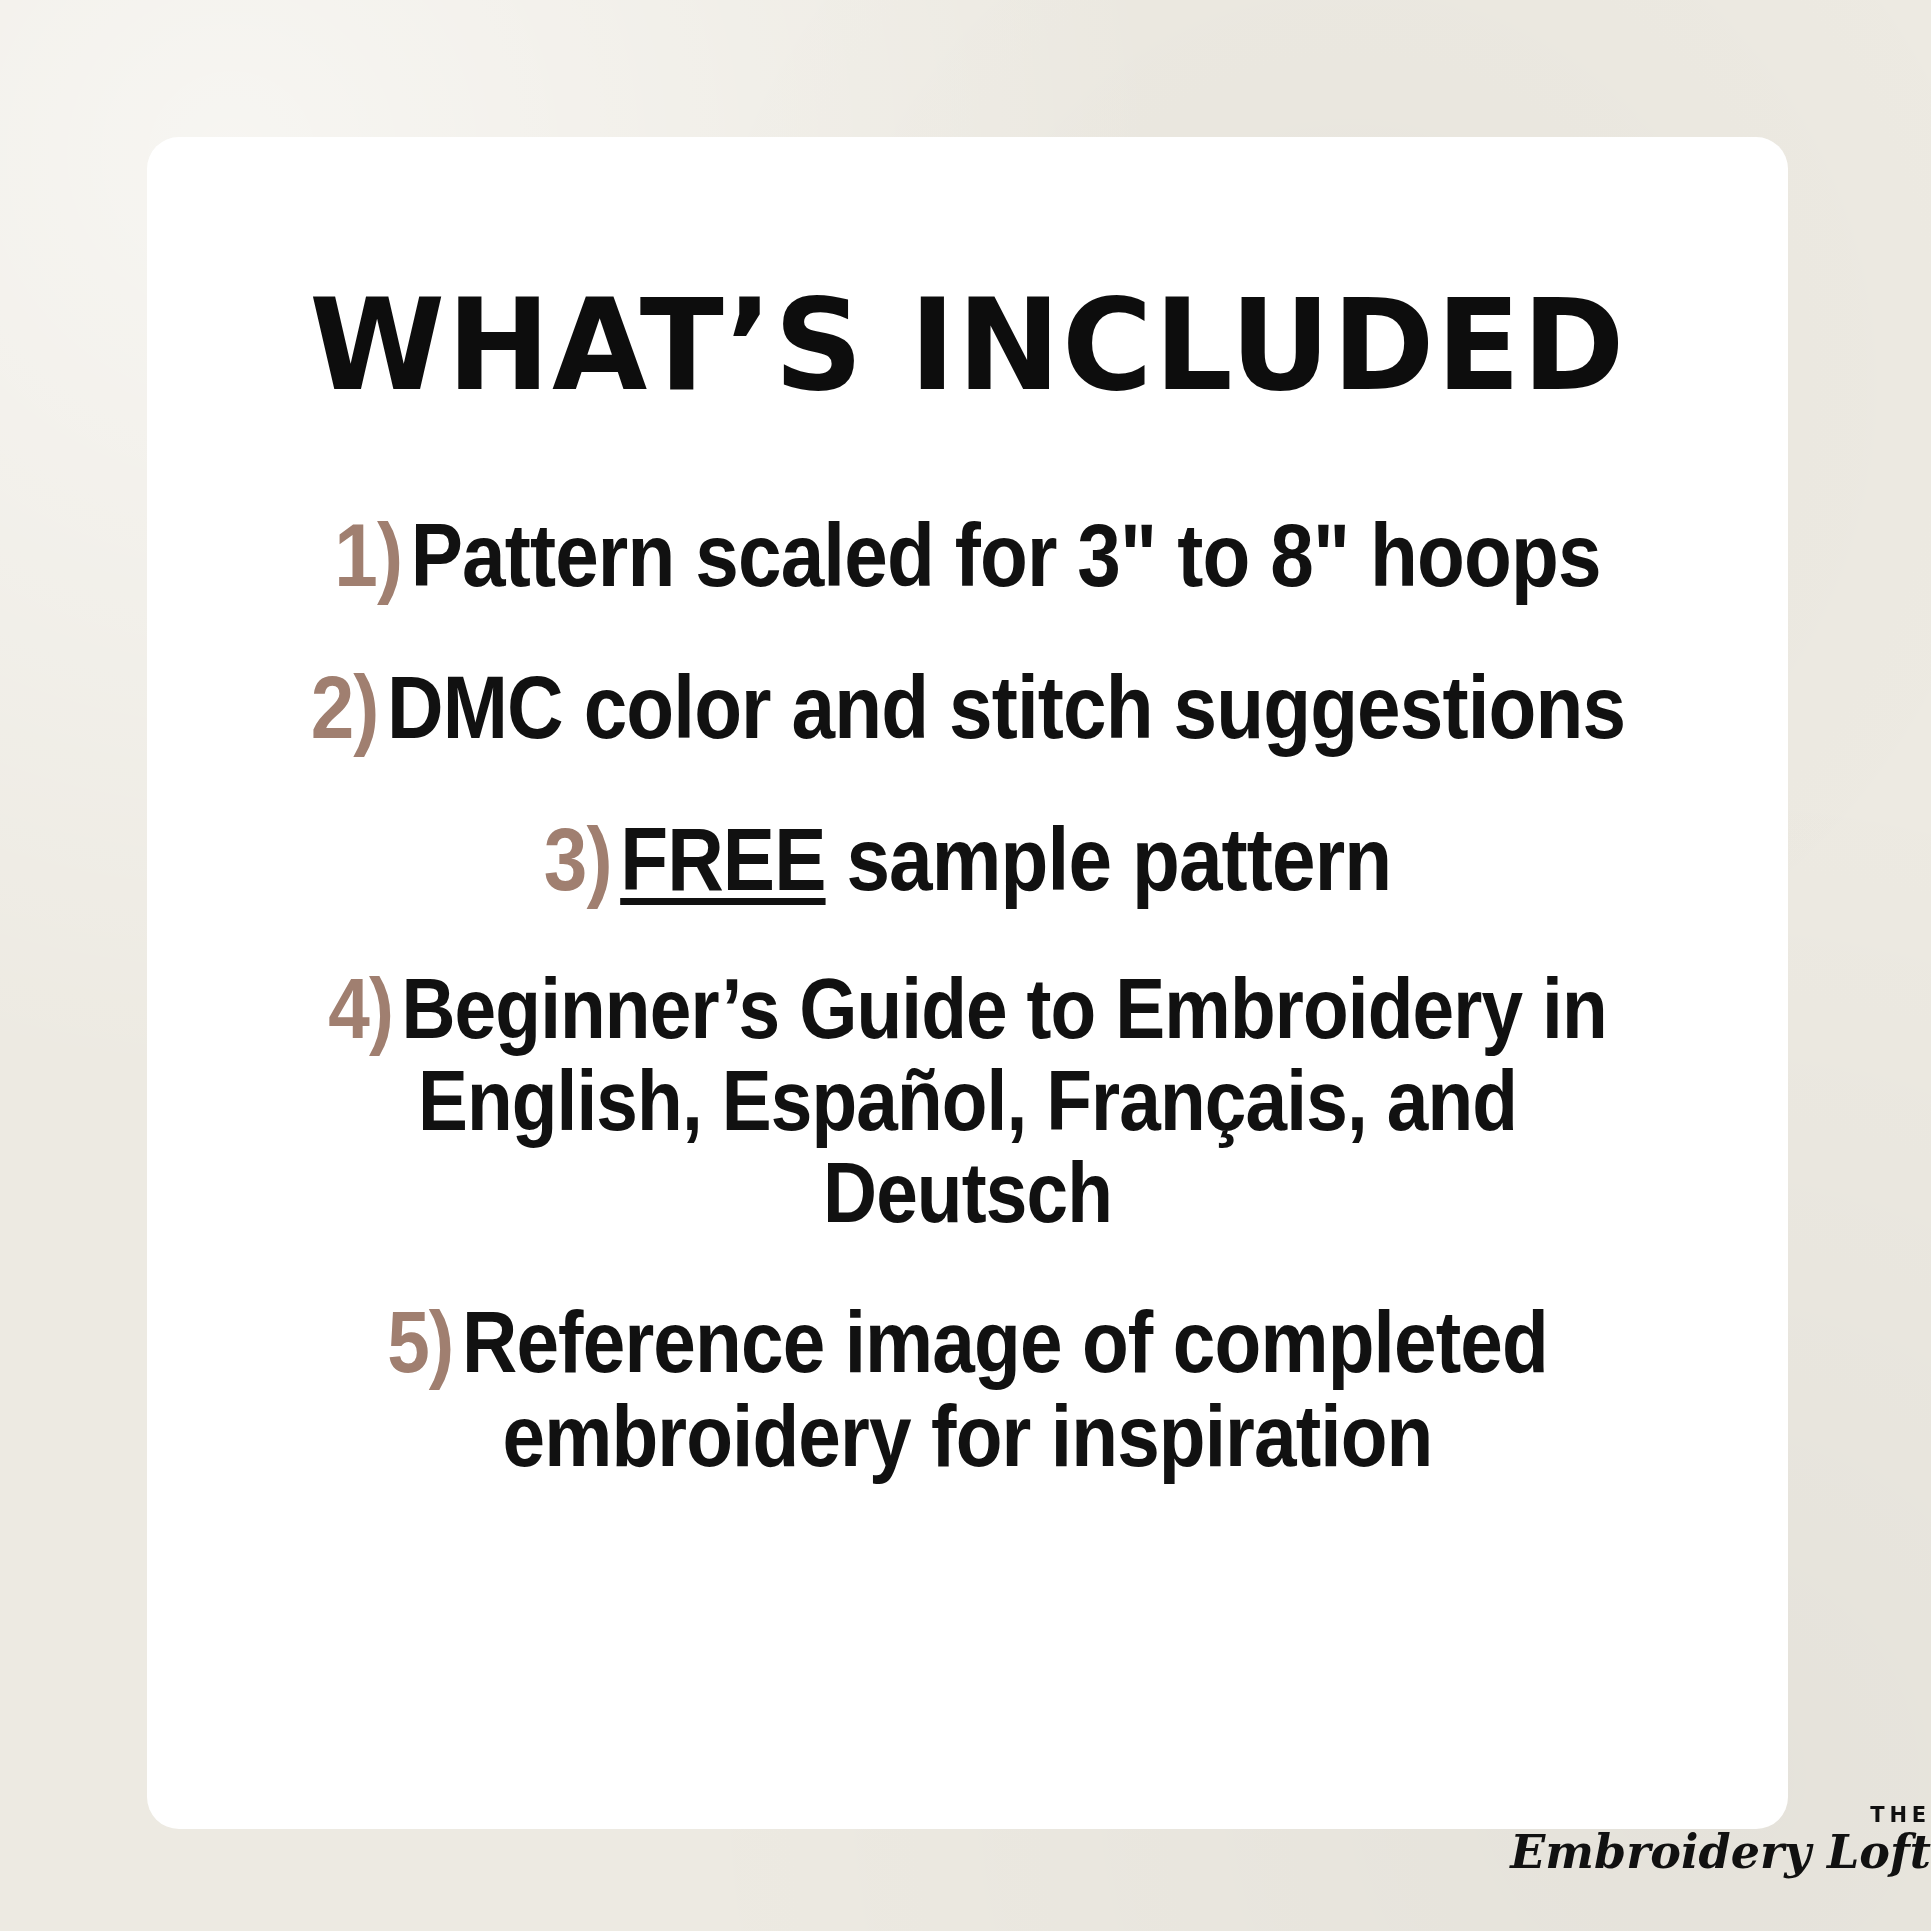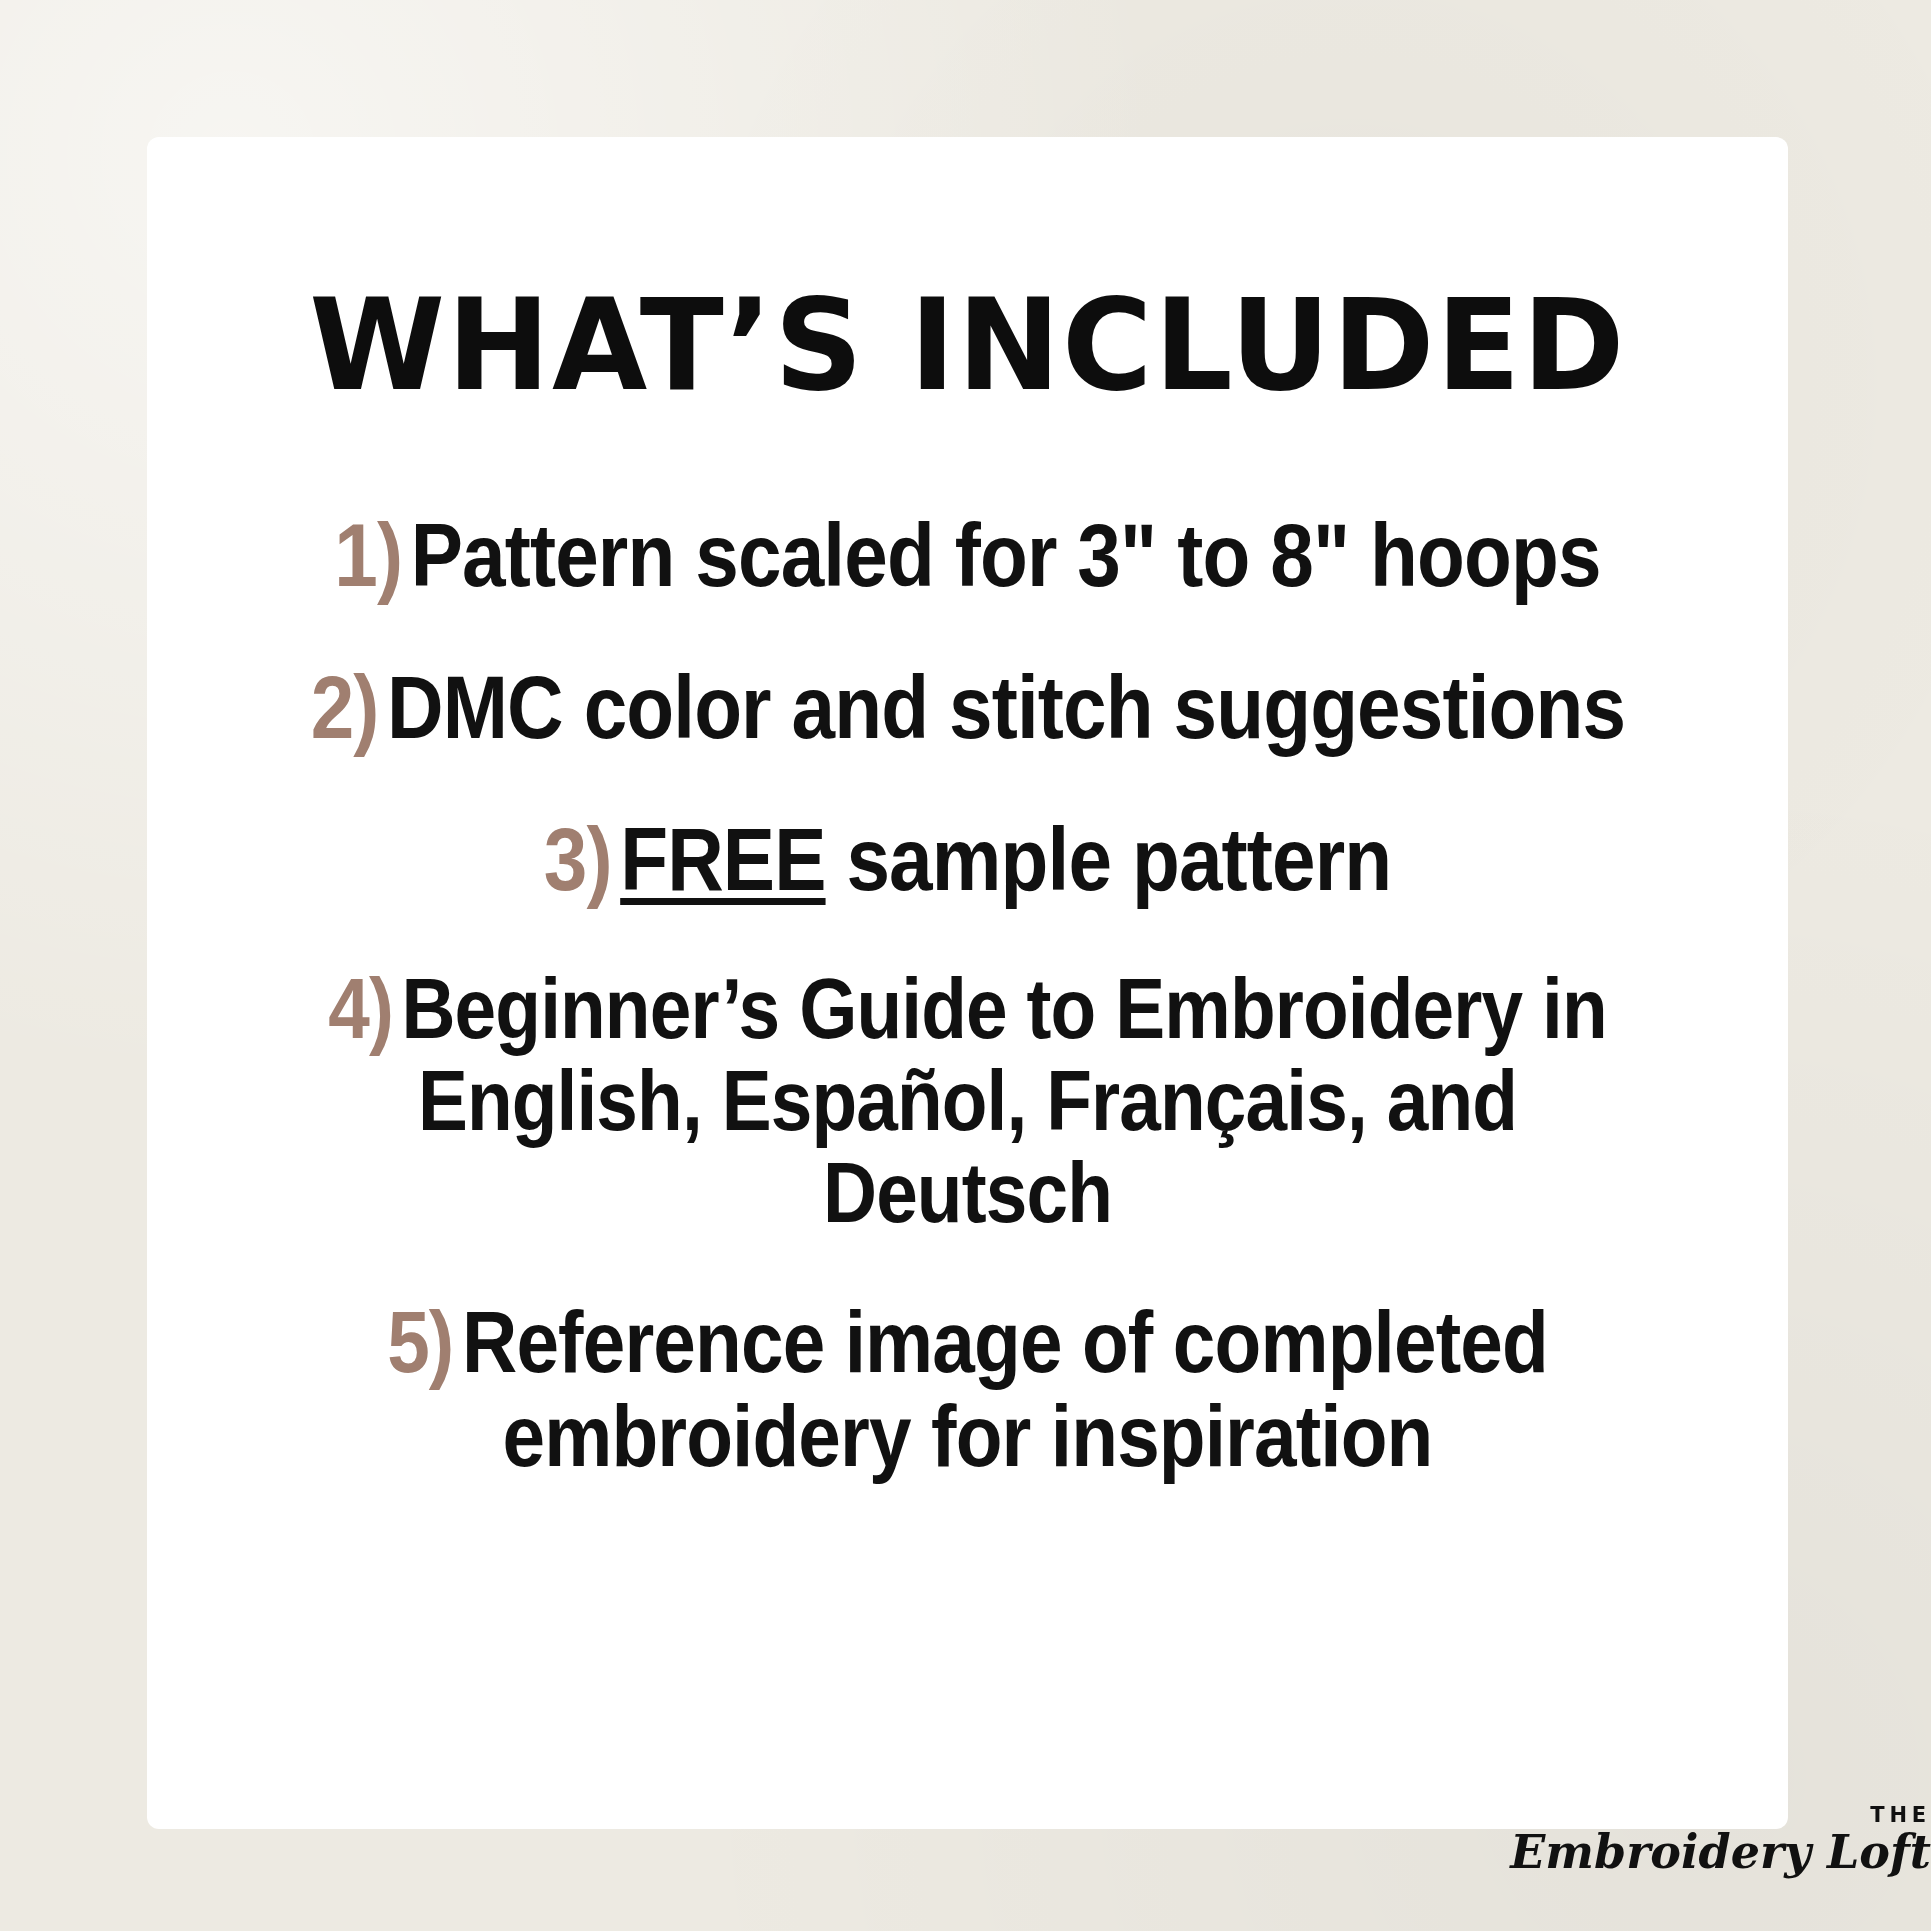--- a/index.html
+++ b/index.html
@@ -26,21 +26,21 @@
       radial-gradient(circle at 70% 20%, rgba(0,0,0,0.025) 0%, rgba(0,0,0,0) 35%);
   }
 
   .card {
     position: absolute;
     left: 147px;
     top: 137px;
     width: 1641px;
     height: 1692px;
     background: #ffffff;
-    border-radius: 12px;
+    border-radius: 32px;
     box-sizing: border-box;
     padding: 145px 68px 58px 68px;
     display: flex;
     flex-direction: column;
     align-items: center;
   }
 
   .title {
     font-family: "DejaVu Sans", sans-serif;
     font-weight: 700;

